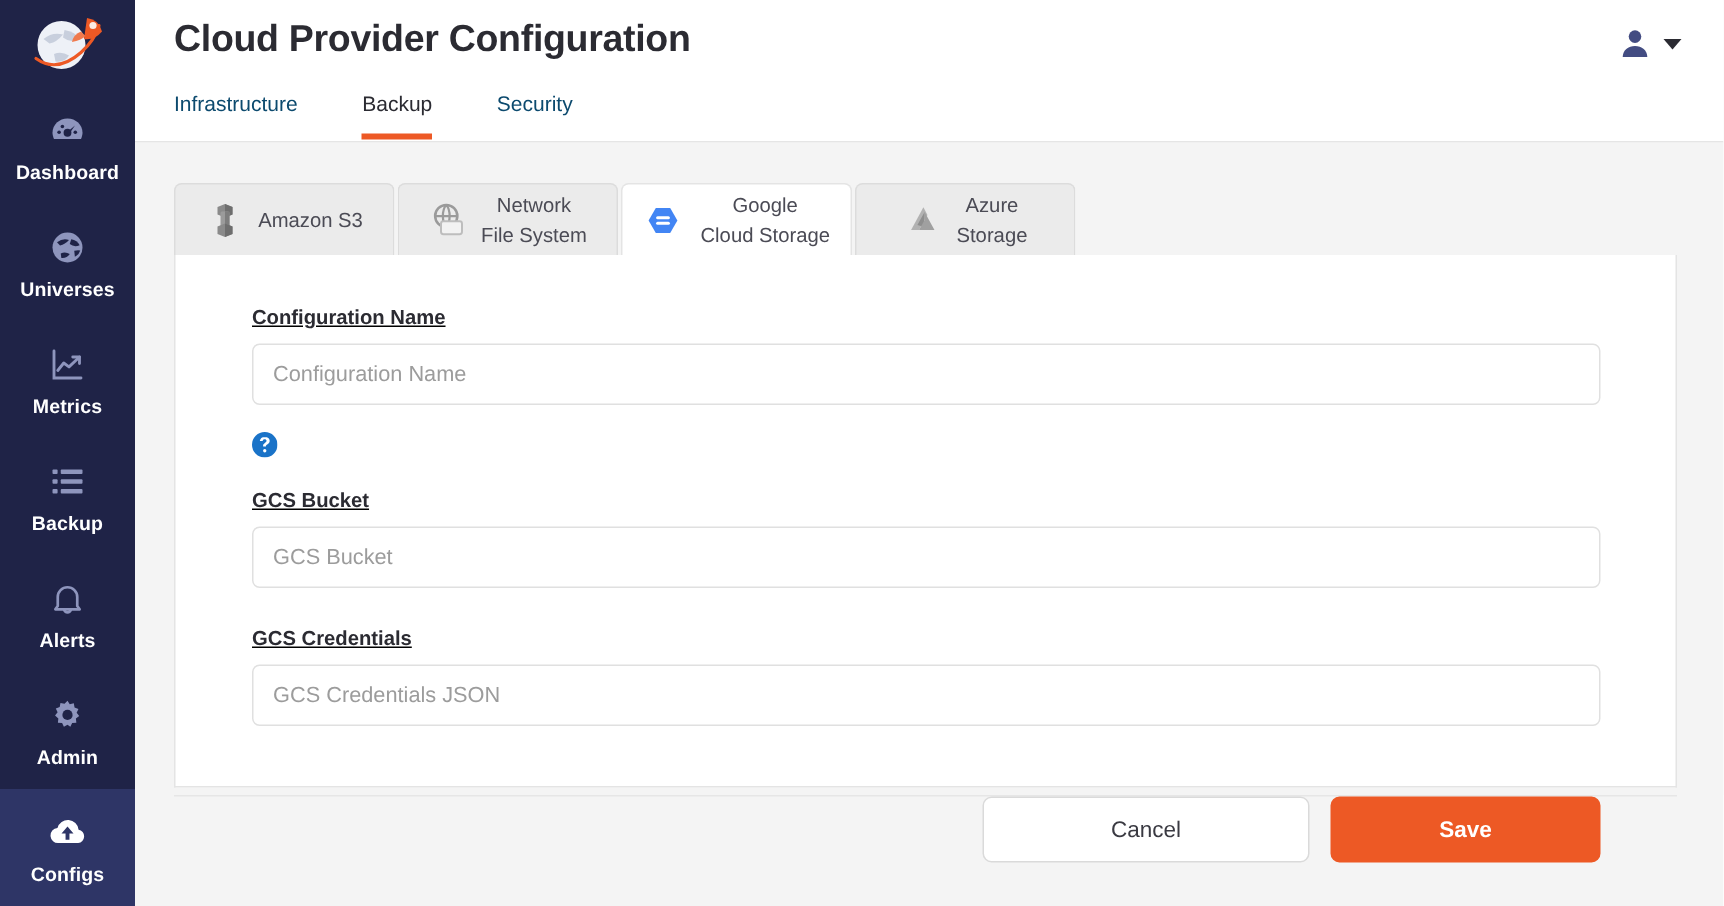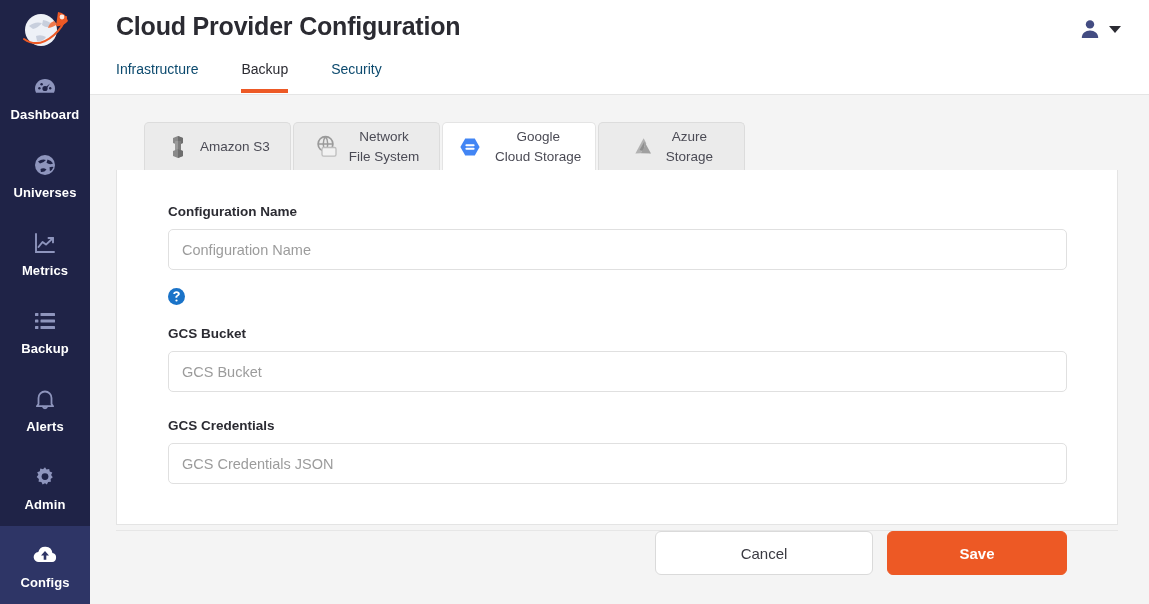--- a/index.html
+++ b/index.html
@@ -86,21 +86,21 @@
     border-top: 7px solid #2b2b32;
   }
 
   
   .content {
     flex: 1 1 auto; background: #f4f4f4;
     padding: 27px 31px 0 26px; overflow: hidden;
   }
   .panel-wrap { width: 1002px; }
 
-  .provider-tabs { display: flex; gap: 2px; align-items: center; margin-left: 28px; }
+  .provider-tabs { display: flex; gap: 2px; align-items: center; }
   .ptab {
     background: #ebebeb; border: 1px solid #dcdcdc;
     border-bottom: none;
     border-radius: 5px 5px 0 0;
     height: 49px; min-width: 147px;
     display: flex; align-items: center; justify-content: center;
     gap: 9px; padding: 0 14px;
     cursor: pointer;
     font-size: 13.5px; color: #4b4b55;
   }
@@ -115,21 +115,21 @@
   .card {
     background: #ffffff;
     border: 1px solid #e4e4e4;
     border-top: none;
     min-height: 355px;
     padding: 34px 51px 10px 51px;
     position: relative;
     margin-top: -1px;
   }
 
-  .field { margin-bottom: 12px; }
+  .field { margin-bottom: 12px; text-decoration: underline; }
   .field-label {
     font-size: 13.5px; font-weight: bold; color: #2b2b32;
     margin-bottom: 10px; display: block;
   }
   .field-input {
     width: 899px; height: 41px;
     border: 1px solid #e0e0e0; border-radius: 5px;
     background: #ffffff;
     padding: 0 13px;
     font-size: 14.5px; color: #2b2b32;

